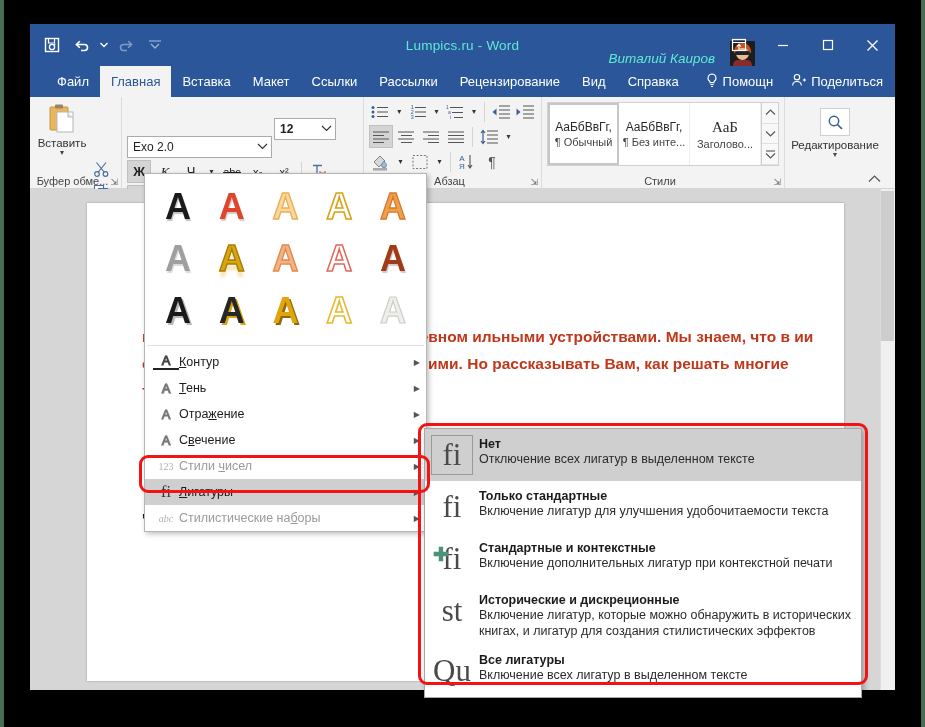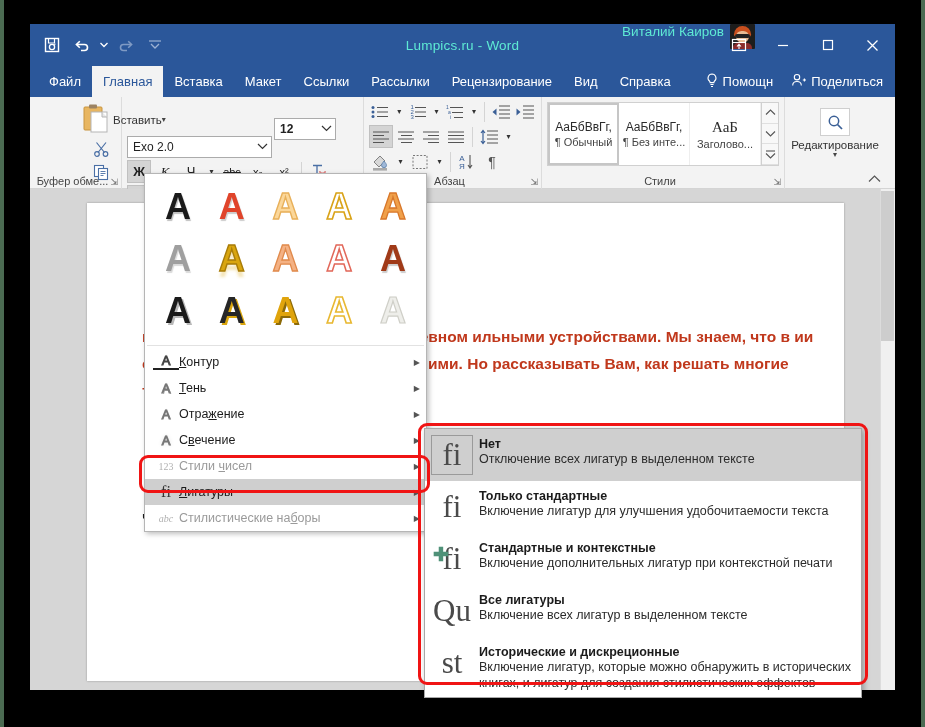--- a/index.html
+++ b/index.html
@@ -49,22 +49,23 @@
     color: #fff;
   }
   .qat-btn svg { display:block; }
   .title-center {
     position: absolute; left: 0; right: 0; top: 0; height: 42px;
     display: flex; align-items: center; justify-content: center;
     font-size: 13.5px; letter-spacing: .2px;
   }
   .user-area {
     position: absolute; right: 140px; top: 0; height: 42px;
-    display: flex; align-items: flex-start; gap: 6px;
+    display: flex; align-items: flex-end; gap: 15px;
     font-size: 13.5px;
+    font-style: italic;
   }
   .avatar {
     width: 25px; height: 25px;
     background: #1d1d1d;
     position: relative; overflow: hidden;
     border-radius: 1px;
   }
   .avatar .hair { position:absolute; left:4px; top:2px; width:17px; height:11px; background:#c94f1e; border-radius:9px 9px 3px 3px;}
   .avatar .face { position:absolute; left:6px; top:7px; width:13px; height:12px; background:#e8bb93; border-radius:6px 6px 7px 7px;}
   .avatar .glass{ position:absolute; left:5px; top:10px; width:15px; height:4px; background:#222; border-radius:2px;}
@@ -79,21 +80,21 @@
     color: #fff; font-size: 14px;
   }
   .win-btn.ribbon-opt { width: 42px; }
 
   
   .tabsrow {
     position: relative;
     height: 31px;
     background: #2b579a;
     display: flex; align-items: stretch;
-    padding-left: 8px;
+    padding-left: 16px;
   }
   .tab {
     padding: 0 11px;
     display: flex; align-items: center;
     color: #fff; font-size: 13px;
     white-space: nowrap;
   }
   .tab.active {
     background: #f3f3f3; color: #2b579a;
   }
@@ -125,22 +126,22 @@
     font-size: 11px; color: #444;
   }
   .rgroup-launcher {
     position: absolute; bottom: 2px; right: 3px;
     font-size: 9px; color: #666;
   }
 
   
   .g-clip { width: 92px; }
   .clip-main {
-    display: flex; flex-direction: row; align-items: center;
-    width: 54px; float: left; padding-top: 2px; margin-left: 44px;
+    display: flex; flex-direction: column; align-items: center;
+    width: 54px; float: left; padding-top: 2px;
   }
   .clip-icon { width: 34px; height: 34px; position: relative; }
   .clip-label { font-size: 11.5px; color: #333; margin-top: 1px;}
   .clip-caret { font-size: 8px; color: #444; line-height: 7px;}
   .clip-side {
     float: right; width: 30px; padding-top: 3px;
     display: flex; flex-direction: column; gap: 3px; align-items: center;
   }
   .mini-ic { width: 22px; height: 20px; display:flex;align-items:center;justify-content:center;}
 
@@ -832,30 +833,30 @@
       <span class="lig-ic">
         <span class="plus-badge">✚</span>
         <span>fi</span>
       </span>
       <span class="lig-txt">
         <span class="lig-title" style="display:block">Стандартные и контекстные</span>
         <span class="lig-desc" style="display:block">Включение дополнительных лигатур при контекстной печати</span>
       </span>
     </div>
     <div class="lig-item">
+      <span class="lig-ic">st</span>
+      <span class="lig-txt">
+        <span class="lig-title" style="display:block">Исторические и дискреционные</span>
+        <span class="lig-desc" style="display:block">Включение лигатур, которые можно обнаружить в исторических книгах, и лигатур для создания стилистических эффектов</span>
+      </span>
+    </div>
+    <div class="lig-item">
       <span class="lig-ic">Qu</span>
       <span class="lig-txt">
         <span class="lig-title" style="display:block">Все лигатуры</span>
         <span class="lig-desc" style="display:block">Включение всех лигатур в выделенном тексте</span>
       </span>
     </div>
-    <div class="lig-item">
-      <span class="lig-ic">st</span>
-      <span class="lig-txt">
-        <span class="lig-title" style="display:block">Исторические и дискреционные</span>
-        <span class="lig-desc" style="display:block">Включение лигатур, которые можно обнаружить в исторических книгах, и лигатур для создания стилистических эффектов</span>
-      </span>
-    </div>
   </div>
 
   <div class="redbox" id="redbox-lig"></div>
   <div class="redbox" id="redbox-sub"></div>
 </div>
 
 </body></html>

